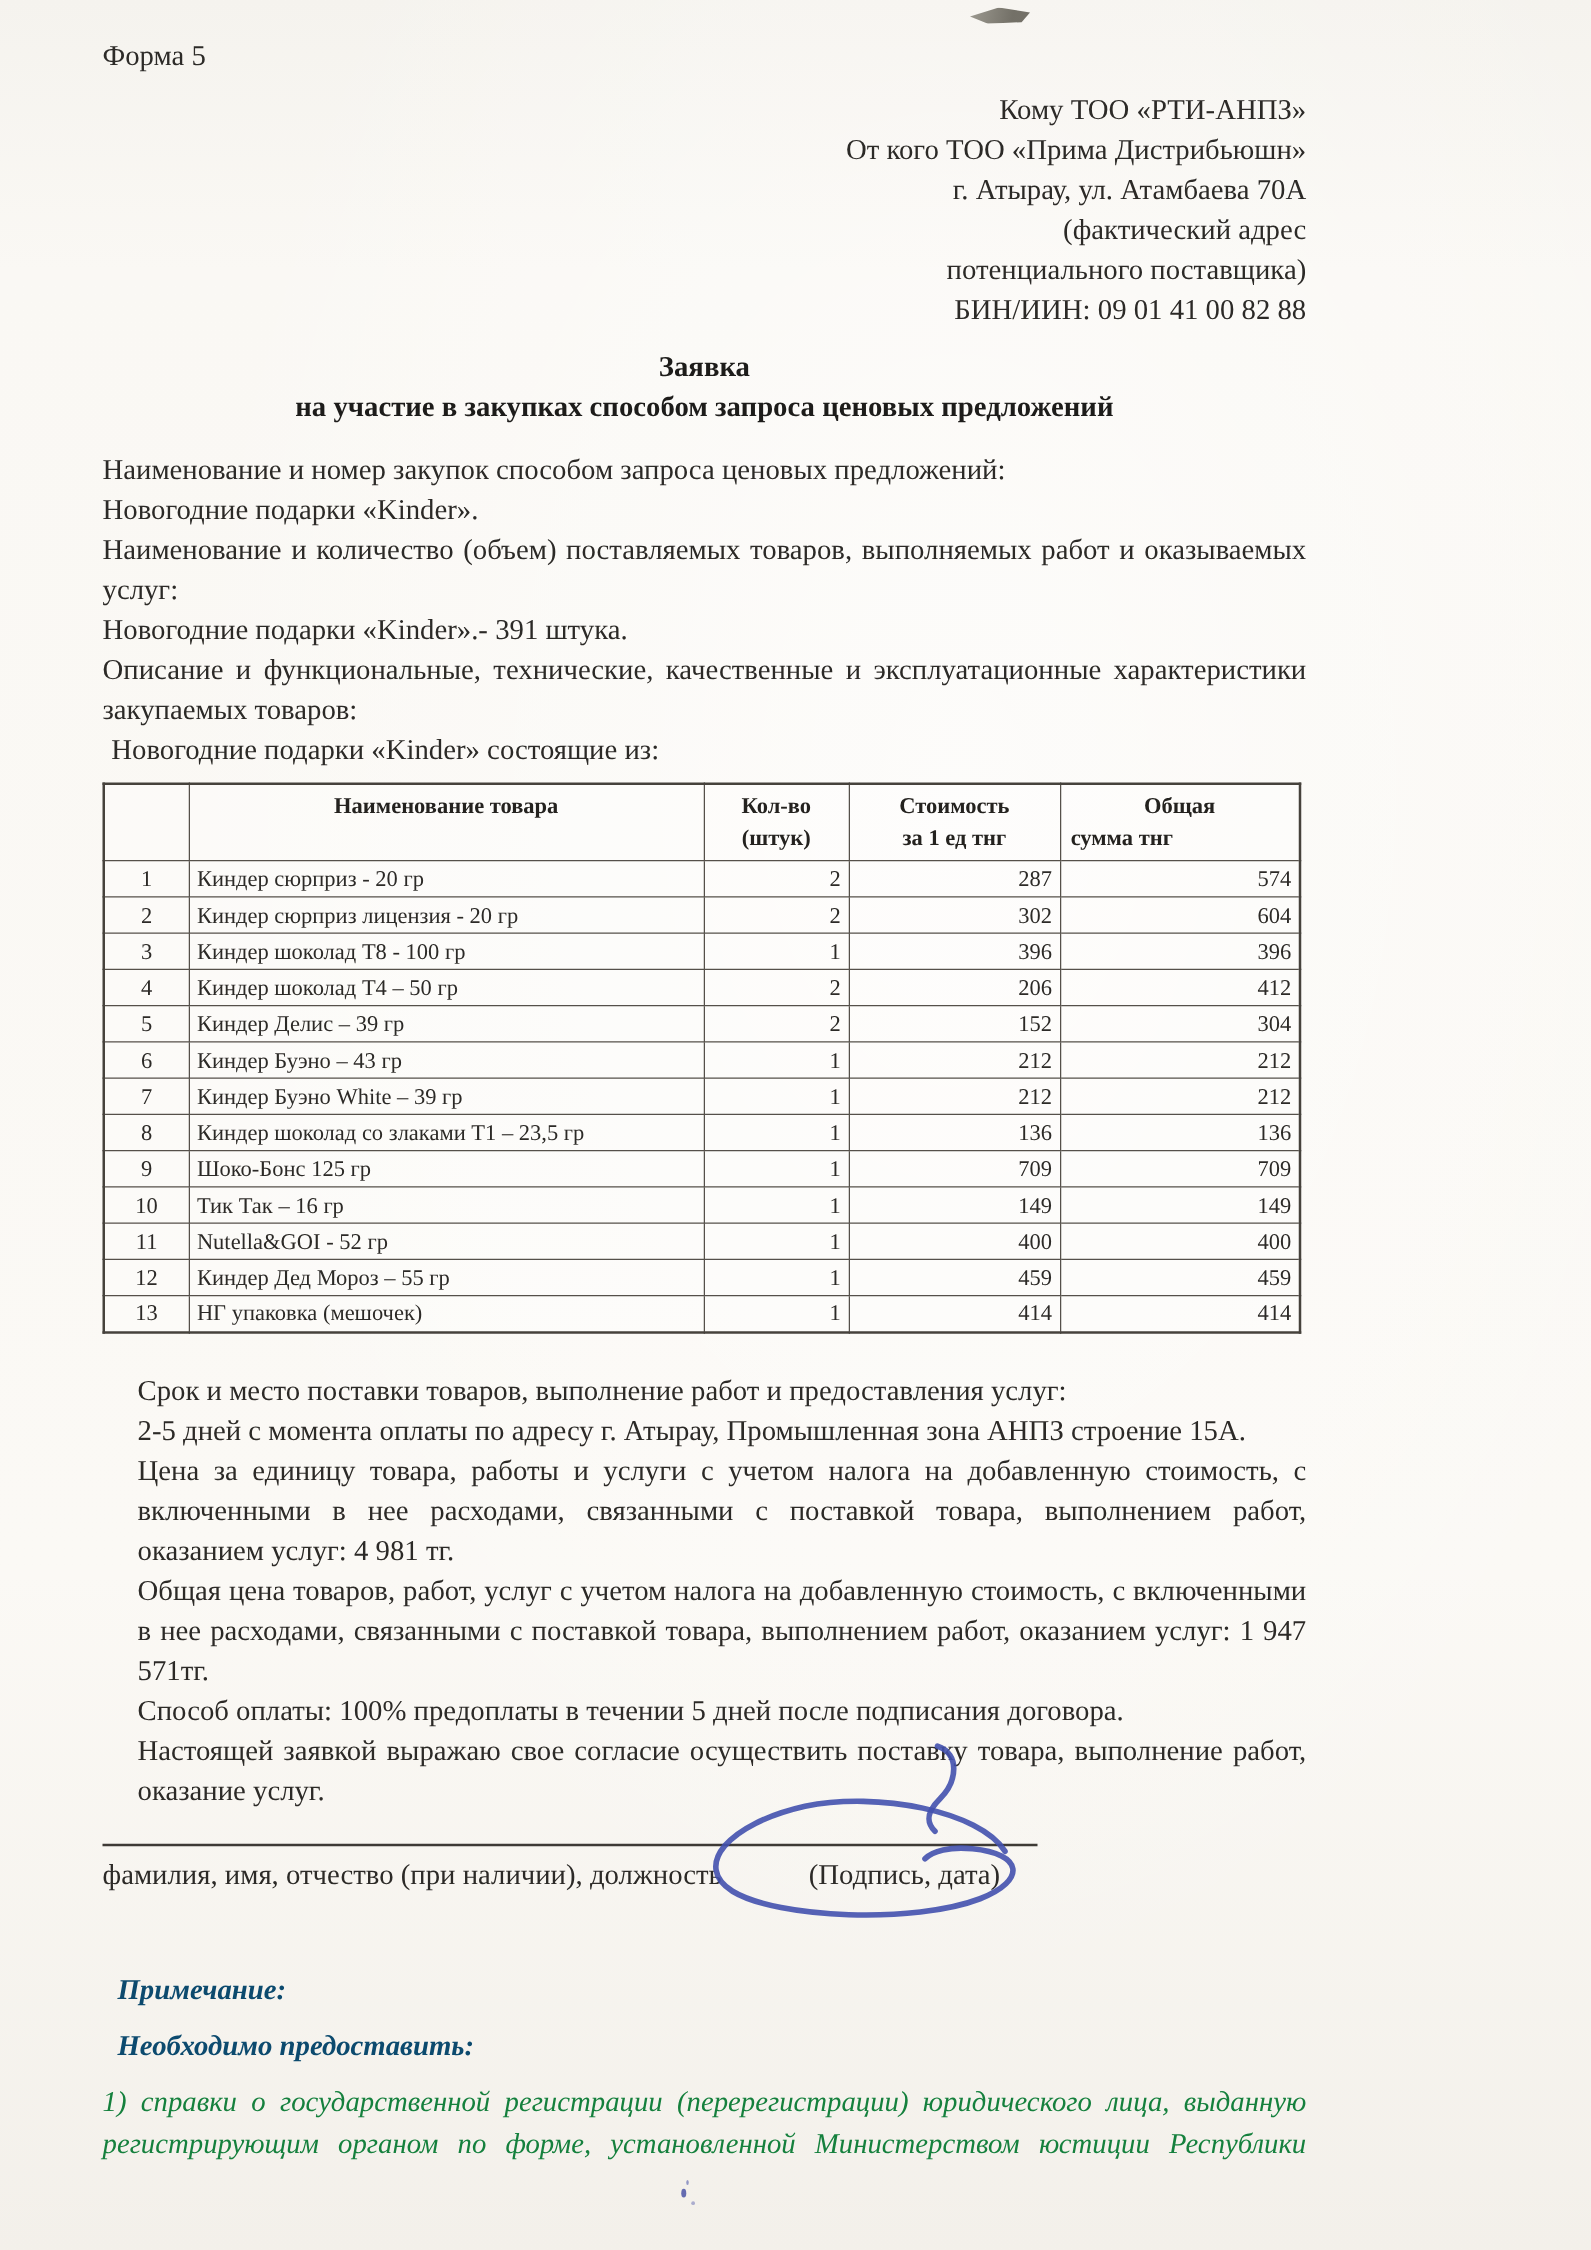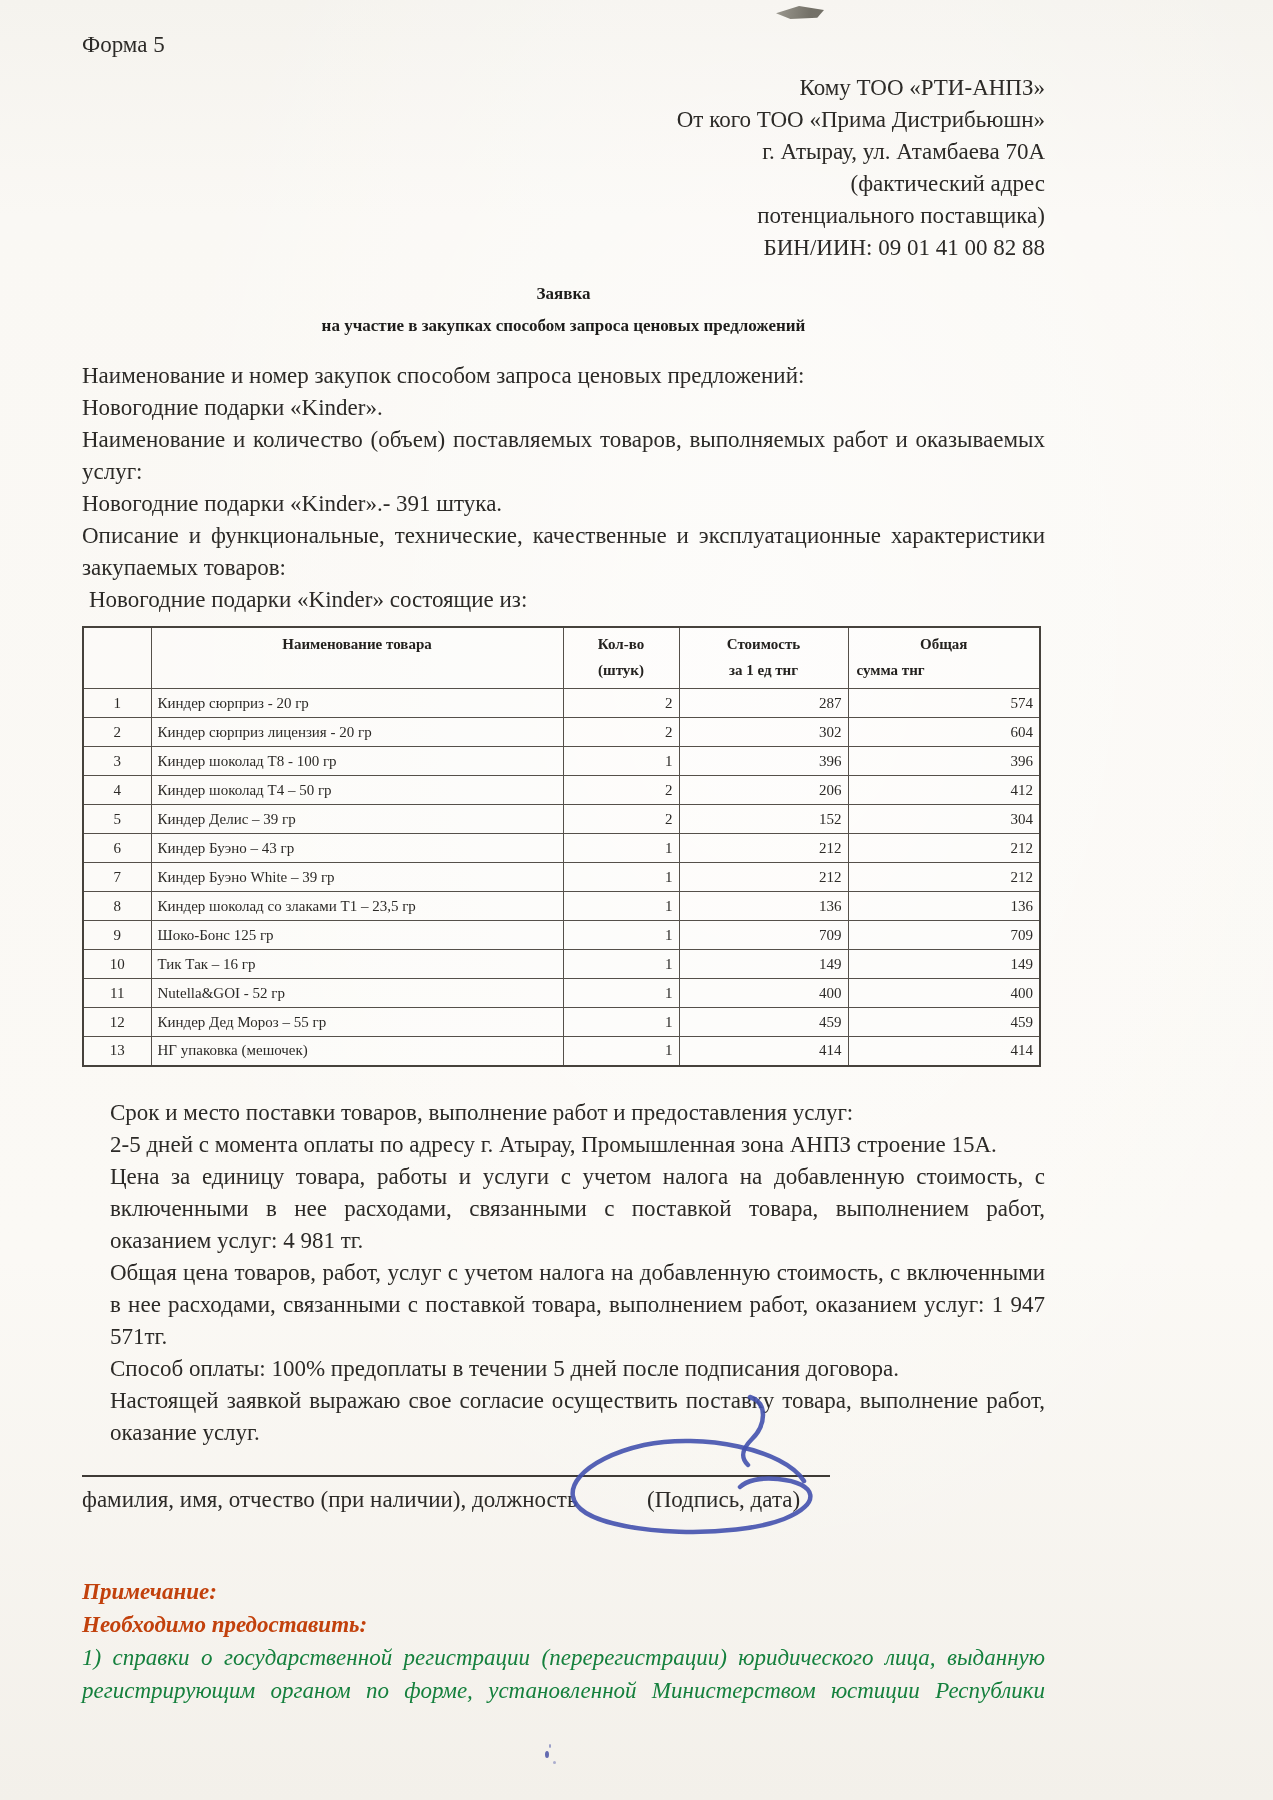--- a/index.html
+++ b/index.html
@@ -11,30 +11,30 @@
       linear-gradient(180deg, #f5f3ee 0%, #faf8f4 12%, #fbf9f5 70%, #f3f0ea 100%);
     font-family: "Liberation Serif", "DejaVu Serif", serif;
     color: #2c2a27;
   }
   .content { position: absolute; left: 82px; top: 30px; width: 963px; }
 
   .form-label { font-size: 23px; line-height: 30px; color:#2d2b28; }
 
   .recipient-block { margin-top: 12px; text-align: right; font-size: 23px; line-height: 32px; }
 
-  .title-block { margin-top: 14px; text-align: center; font-weight: bold; font-size: 17px; line-height: 32px; color: #1d1c1a; }
+  .title-block { margin-top: 14px; text-align: center; font-weight: bold; font-size: 23px; line-height: 32px; color: #1d1c1a; }
 
   .body-copy p { margin: 0; font-size: 23px; line-height: 32px; }
   .body-copy { margin-top: 18px; }
   .justify { text-align: justify; }
   .indent-small { padding-left: 7px; }
 
   table.items {
     border-collapse: collapse; width: 957px; margin-top: 10px;
-    font-size: 15px; table-layout: fixed;
+    font-size: 18px; table-layout: fixed;
     border: 2px solid #46423c; background: rgba(255,255,255,.35);
   }
   table.items th, table.items td { border: 1px solid #55504a; overflow: hidden; white-space: nowrap; }
   table.items th { font-weight: bold; padding: 3px 6px 5px; line-height: 26px; vertical-align: top; color:#24221f; }
   table.items td { height: 29px; padding: 0 6px; border-top-color: #71635a; }
   .col-num   { width: 68px; }
   .col-name  { width: 412px; }
   .col-qty   { width: 116px; }
   .col-price { width: 169px; }
   .col-total { width: 192px; }
@@ -50,21 +50,21 @@
   .closing { margin-top: 30px; margin-left: 28px; }
 
   .sig-section { position: relative; margin-top: 26px; }
   .sig-line { width: 748px; height: 0; border-top: 2px solid #3e3a35; }
   .sig-labels { position: relative; margin-top: 8px; font-size: 23px; line-height: 30px; height: 34px; }
   .sig-label-left { position: absolute; left: 0; top: 0; }
   .sig-label-right { position: absolute; left: 565px; top: 0; }
   .sig-ink { position: absolute; left: 468px; top: -82px; width: 296px; height: 158px; pointer-events: none; }
 
   .notes { margin-top: 56px; font-size: 23px; line-height: 33px; }
-  .notes-heading { font-weight: bold; font-style: italic; color: #c2410c; margin: 0; }
+  .notes-heading { font-weight: bold; font-style: italic; color: #0c4a6e; margin: 12px; }
   .note-line { font-style: italic; margin: 0; text-align: justify; text-align-last: justify; color: #15803d; }
 
   .scan-smudge {
     position: absolute; left: 776px; top: 6px; width: 48px; height: 13px;
     background: linear-gradient(100deg, #8c897f, #5c594f 70%);
     clip-path: polygon(0 55%, 48% 0, 100% 30%, 86% 90%, 30% 100%);
     opacity: .85;
   }
   .ink-speck { position: absolute; border-radius: 50%; }
   .speck-1 { left: 545px; top: 1751px; width: 4px; height: 7px; background: #4a53a6; opacity: .85; }

